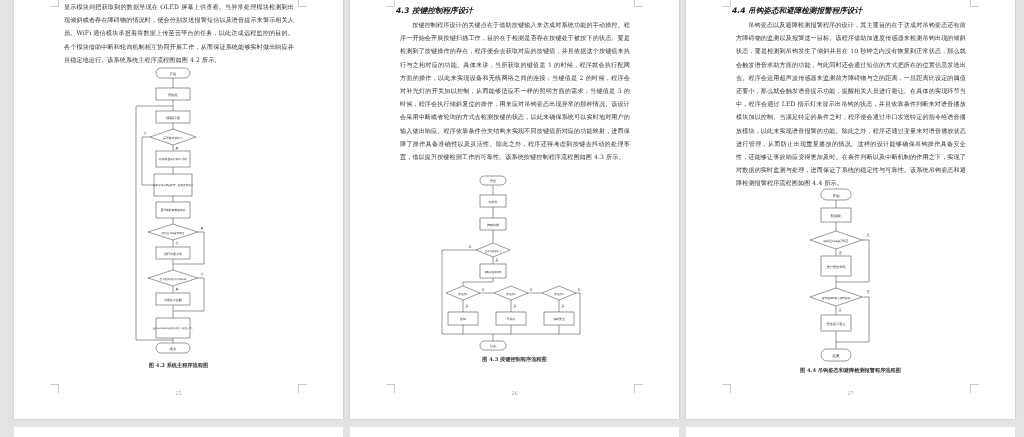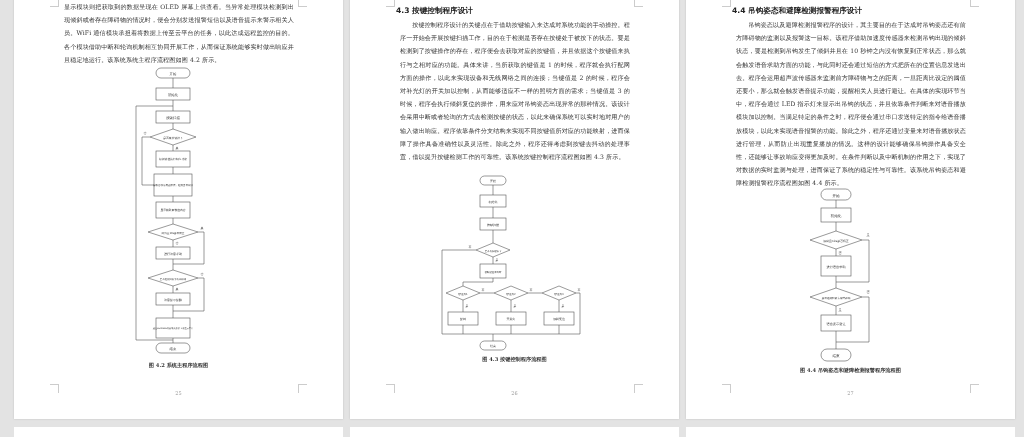--- a/index.html
+++ b/index.html
@@ -28,21 +28,21 @@
   .page-num { position:absolute; top:392px; left:0; width:100%; text-align:center; font-size:5px; color:#999; }
   .body-text {
     position:absolute; left:50px; width:230px;
     font-size:6.1px; line-height:13.2px; color:#333;
     text-align:justify; letter-spacing:0.1px;
   }
   .body-text p { margin:0; text-indent:2em; }
   .body-text p.noindent { text-indent:0; }
   .heading {
     position:absolute; left:46px; font-family:"DejaVu Sans", sans-serif;
-    font-size:7.6px; font-weight:bold; color:#222;
+    font-size:7.6px; font-weight:bold; color:#222;font-style:italic;
   }
   .caption {
     position:absolute; width:100%; left:0; text-align:center;
     font-size:5.2px; font-weight:bold; color:#333;
   }
   svg text { font-family:"DejaVu Sans", sans-serif; fill:#333; }
 </style>
 </head>
 <body>
 

